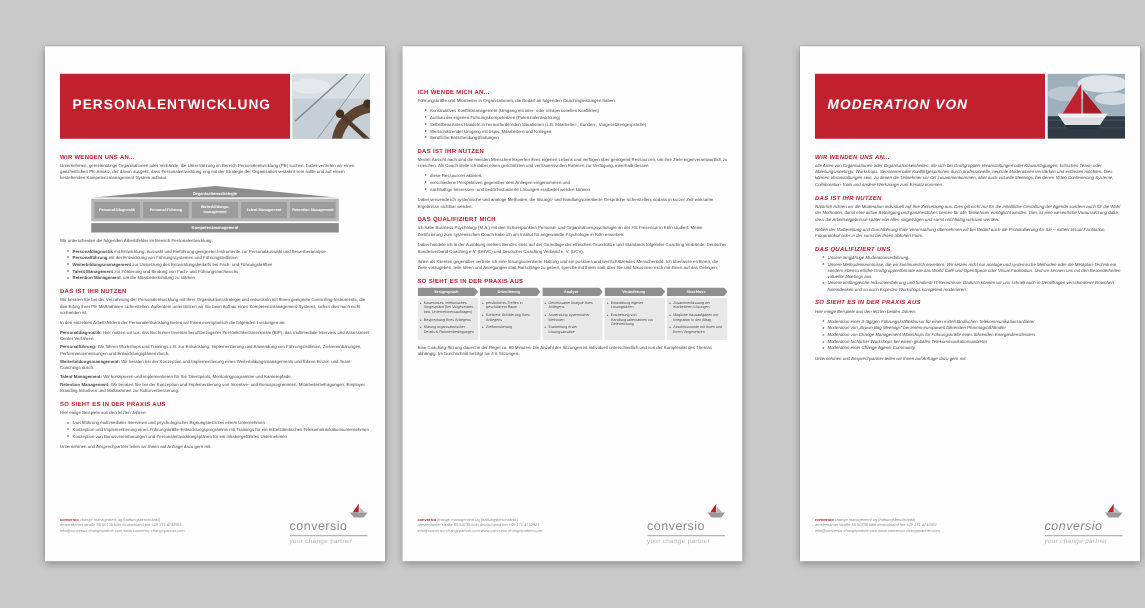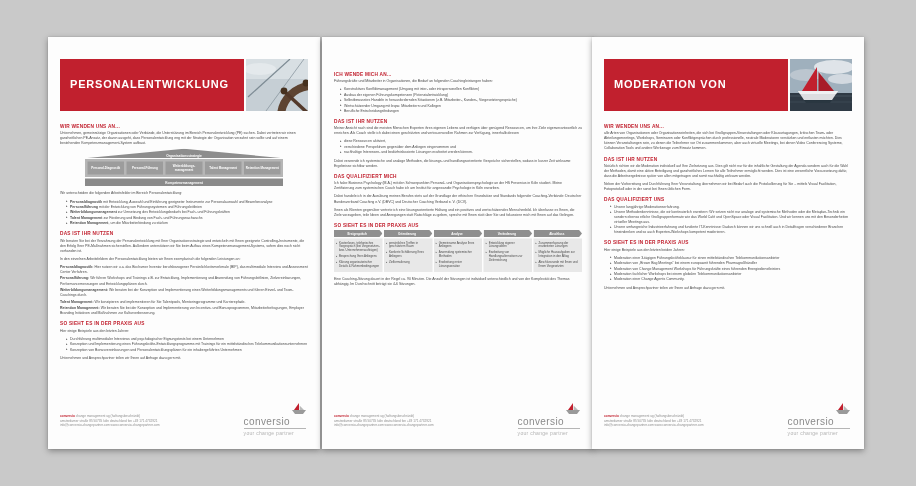--- a/index.html
+++ b/index.html
@@ -10,21 +10,21 @@
     overflow:hidden;
     position:relative;
     --red:#c1202e;
     --body:#4a4a4a;
   }
   .page {
     position:absolute; top:37px; width:272px; height:412px;
     background:#fdfdfd;
     box-shadow:0 2px 6px rgba(0,0,0,.35), 0 0 1px rgba(0,0,0,.2);
   }
-  #page-1{ left:48px; } #page-2{ left:322px; } #page-3{ left:592px; }
+  #page-1{ left:36px; } #page-2{ left:322px; } #page-3{ left:640px;font-style:italic; }
 
   .page-pad { position:relative; width:100%; height:100%; padding:22px 12px 46px; display:flex; flex-direction:column; }
 
   .banner-row { display:flex; gap:2px; height:52px; flex:none; }
   .banner { flex:1; background:var(--red); color:#fff; display:flex; flex-direction:column; justify-content:center; padding-left:10px; }
   .banner .t { font-size:11px; font-weight:bold; letter-spacing:.8px; line-height:1.45; }
   .photo { width:62px; flex:none; overflow:hidden; background:#b9c3c9; }
   .photo svg { display:block; width:100%; height:100%; }
 
   .content-wrap { flex:1; overflow:hidden; position:relative; margin-top:12px; }

